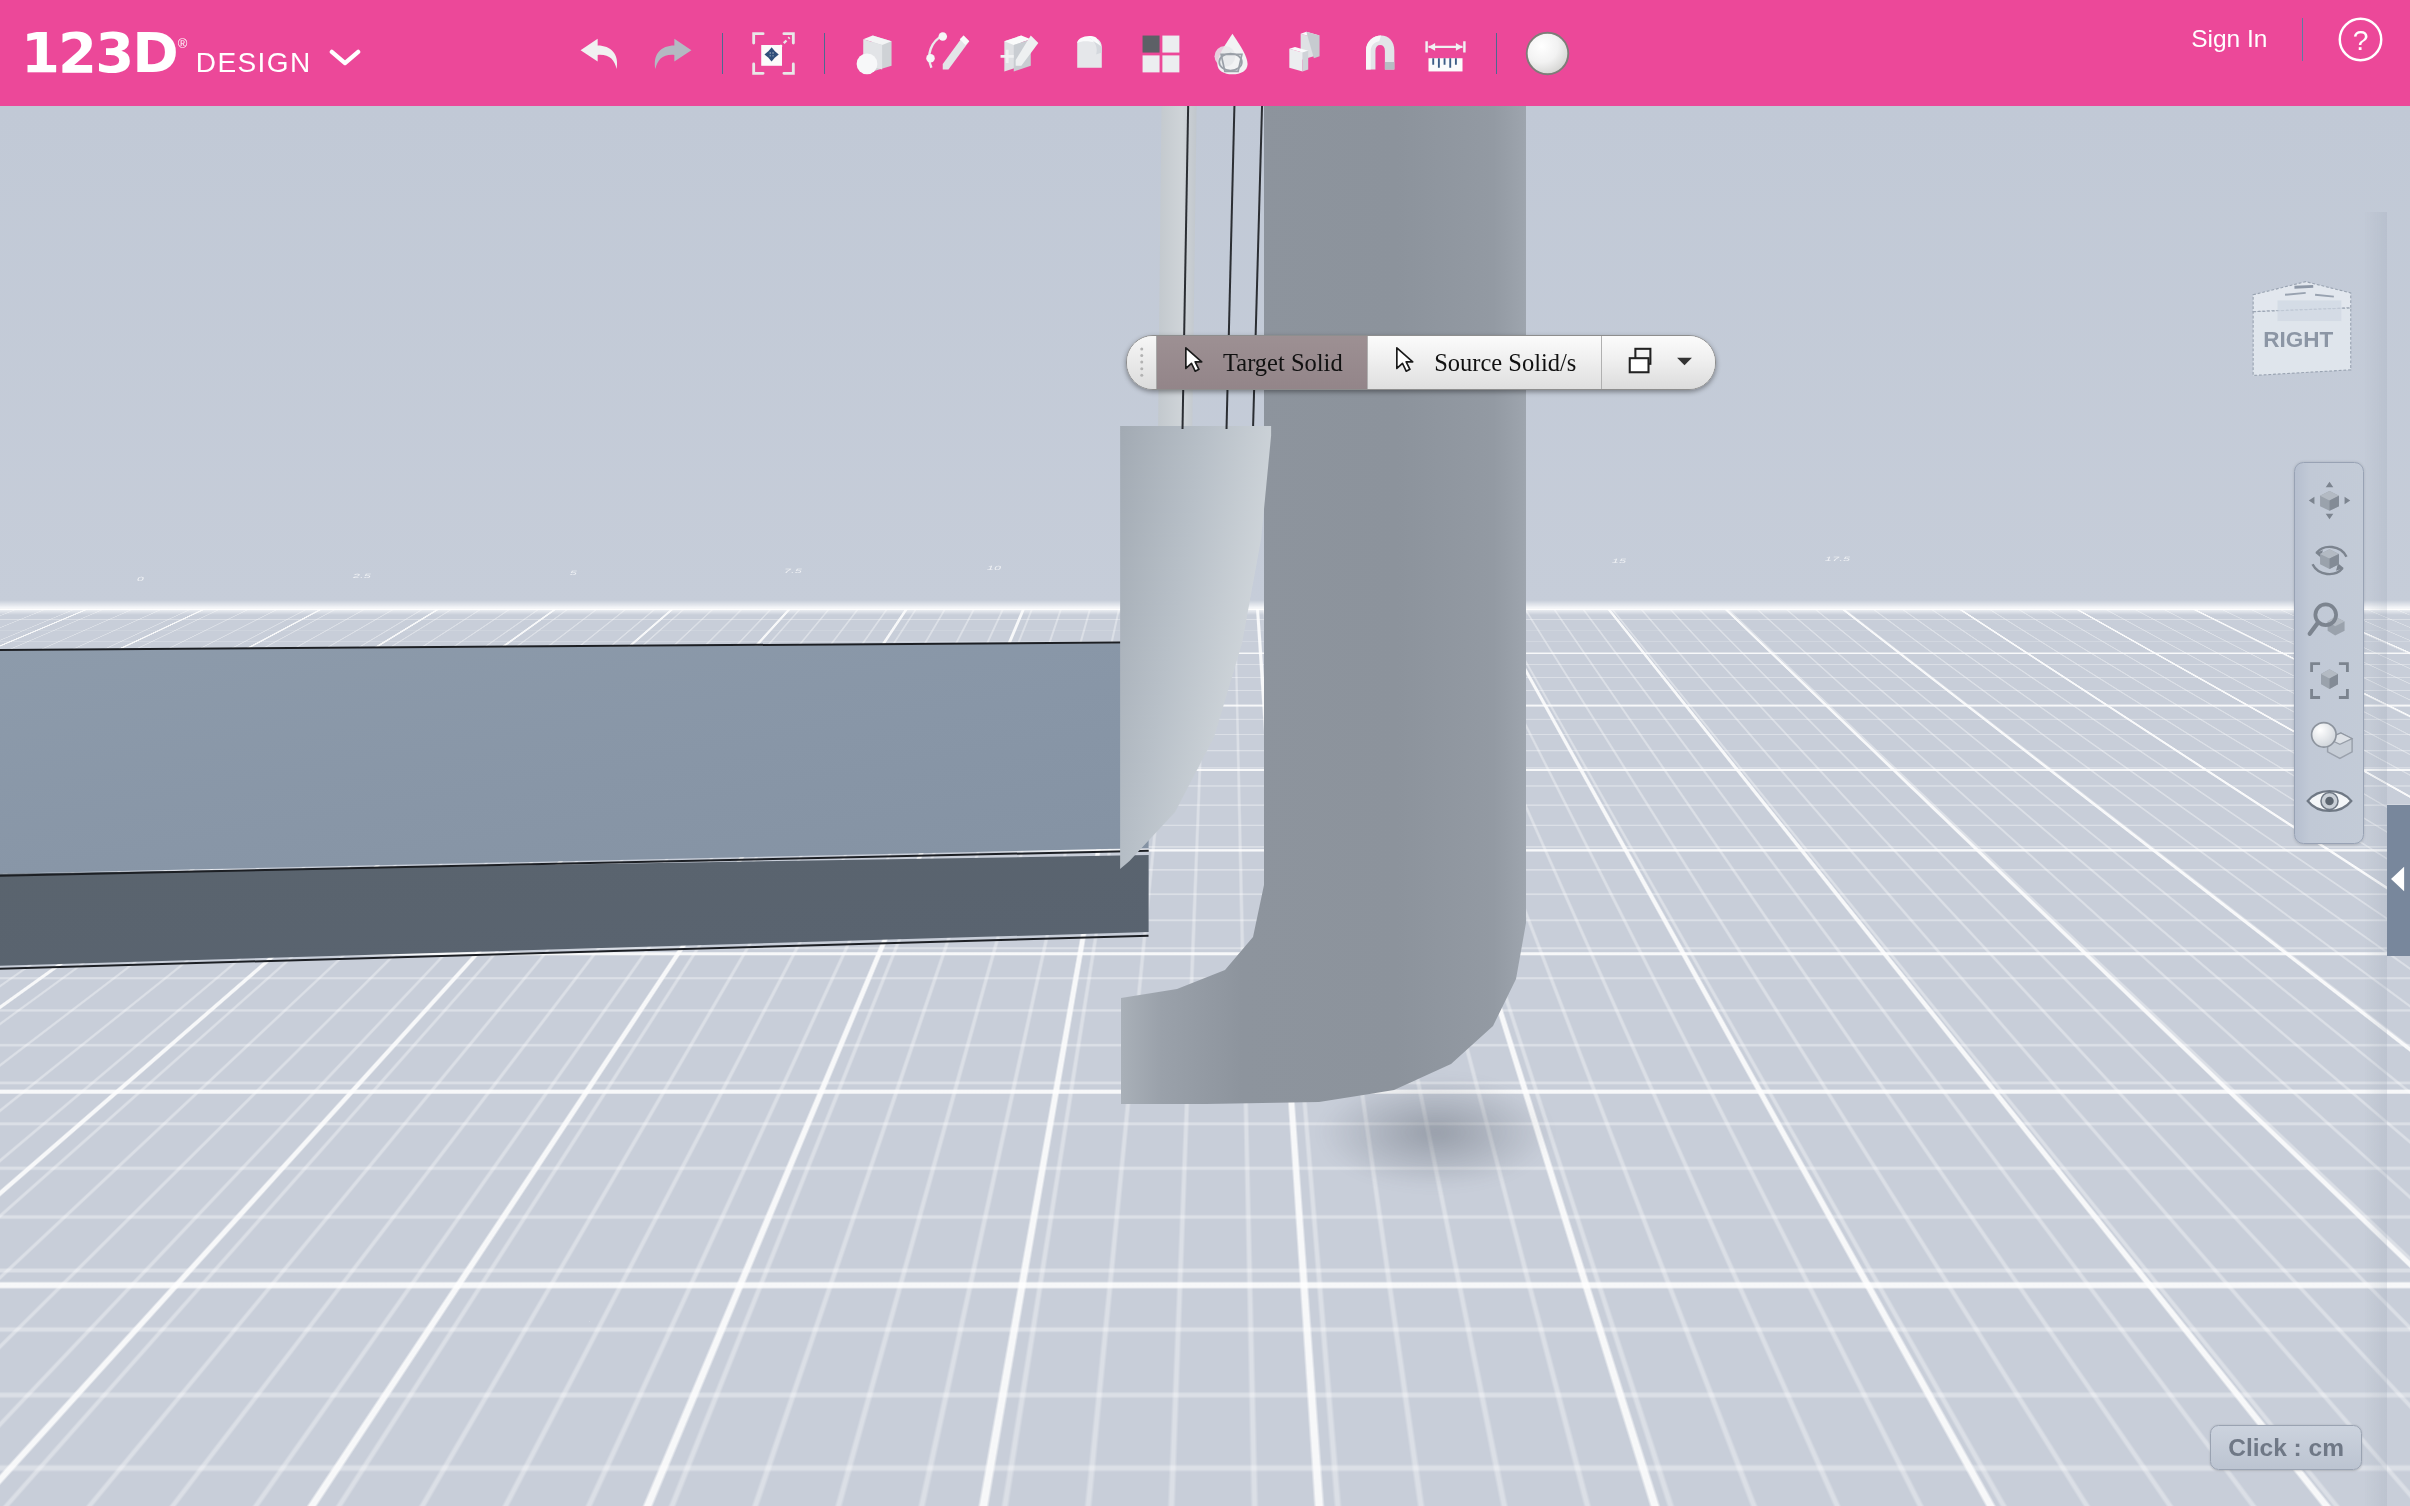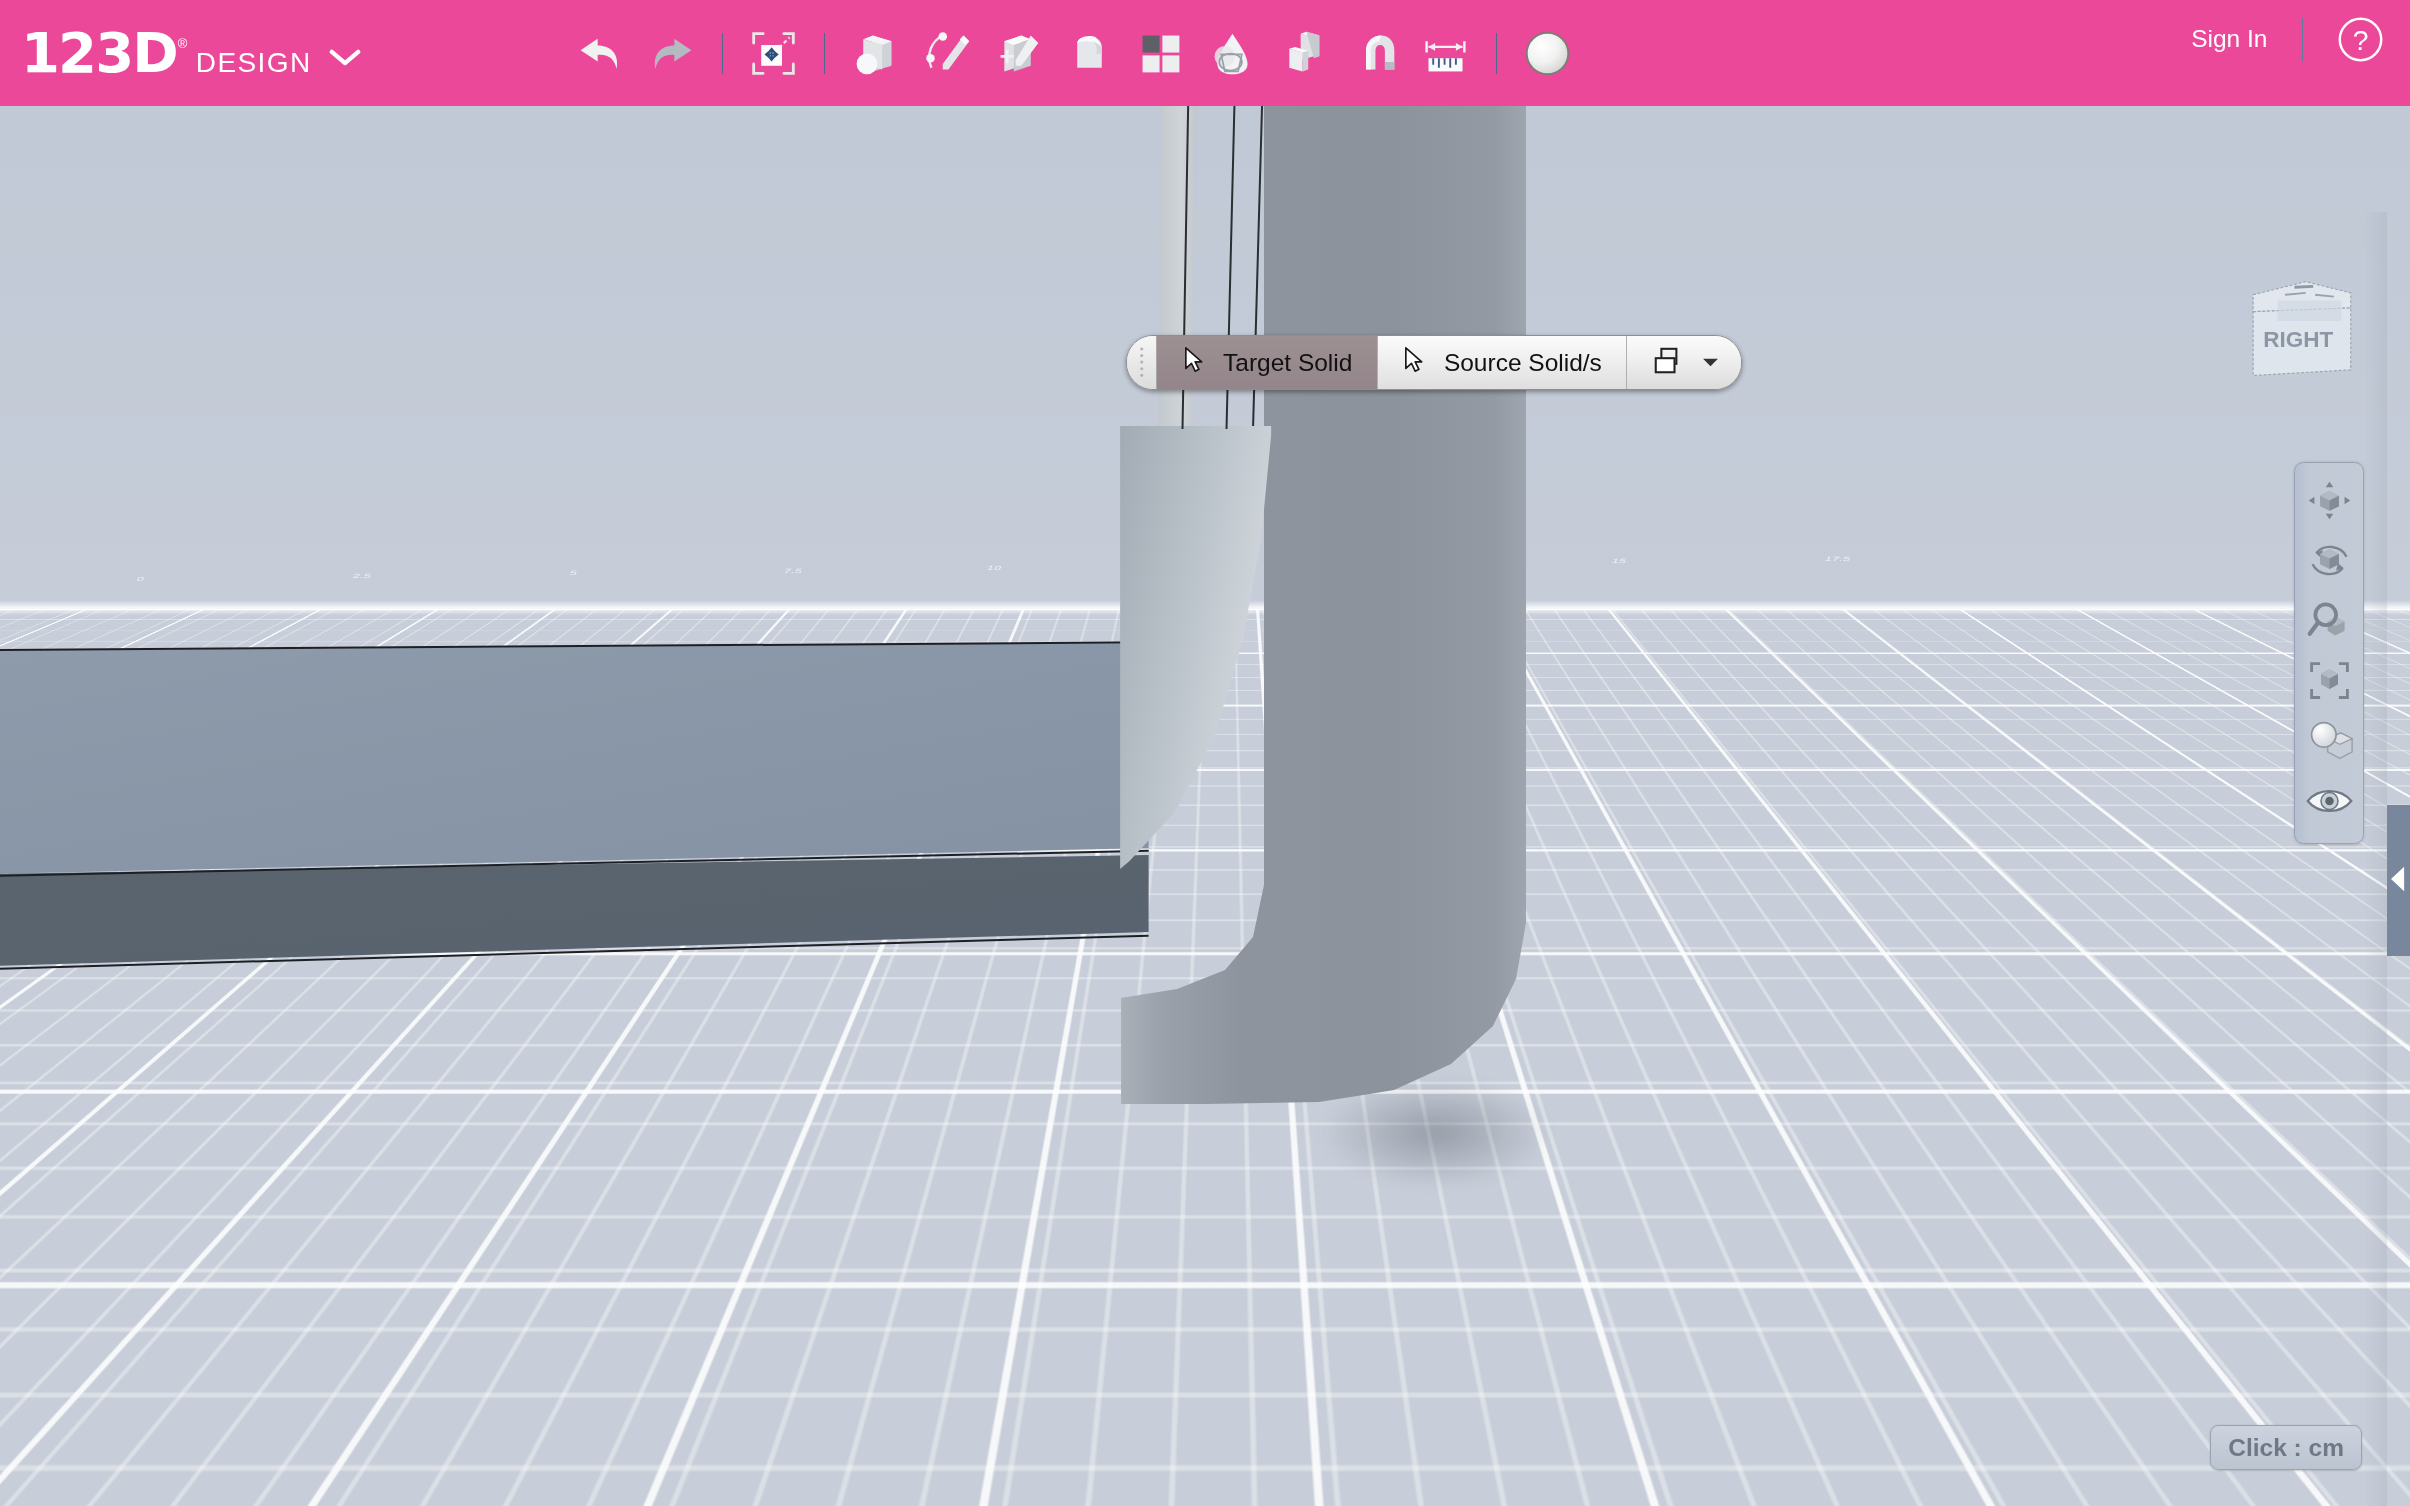--- a/index.html
+++ b/index.html
@@ -129,21 +129,21 @@
 
   
   #context-toolbar{
     position:absolute; left:1126px; top:229px; height:55px;
     display:flex; align-items:stretch; z-index:40;
     border-radius:27px;
     background:linear-gradient(180deg,#f4f4f4 0%, #e6e6e6 50%, #d2d2d2 100%);
     box-shadow:0 1.9px 5.6px rgba(0,0,0,.38);
     border:0.9px solid #8e8e8e;
     overflow:hidden;
-    font-family:Liberation Sans, sans-serif;
+    font-family:Liberation Serif, serif;
     justify-content:center;
   }
   #ctx-grip{
     width:30px; border-right:0.9px solid #a8a8a8;
     background:linear-gradient(180deg,#f6f6f6,#dcdcdc);
     display:flex; align-items:center; justify-content:center;
   }
   .ctx-btn{
     display:flex; align-items:center; gap:17px; padding:0 24.5px;
     font-size:24.5px; color:#111; cursor:pointer; white-space:nowrap;

